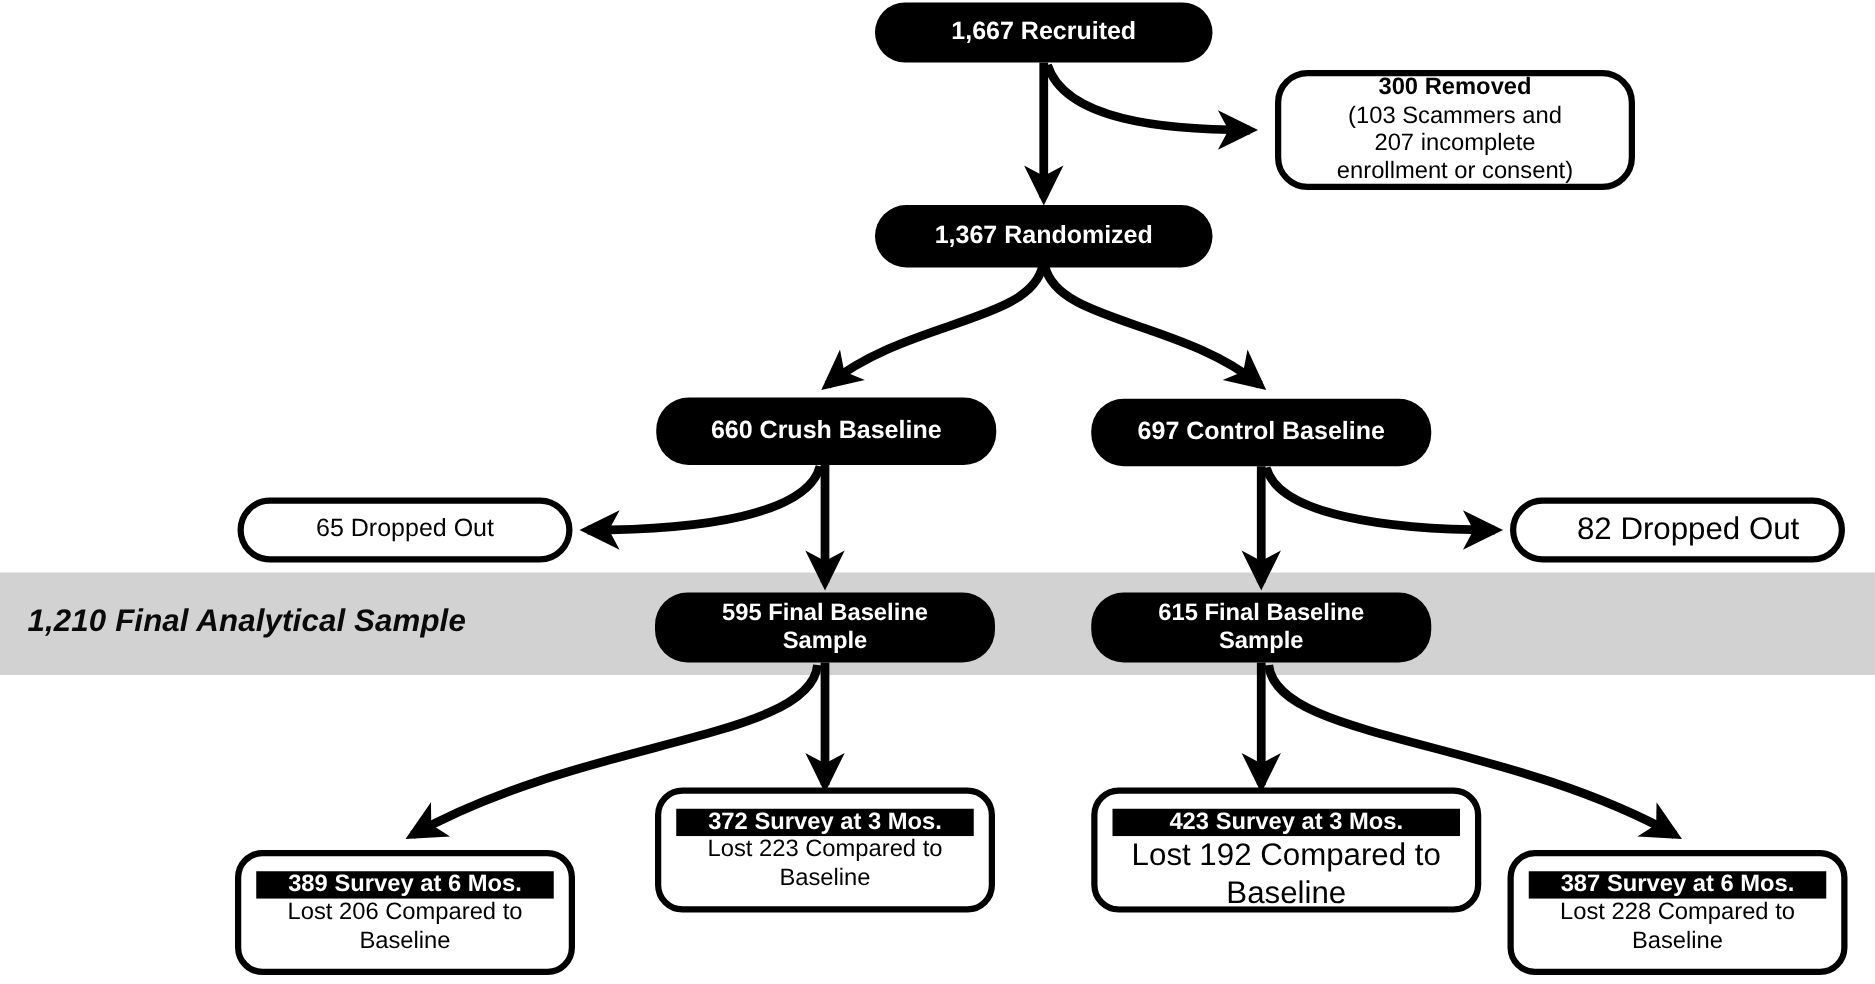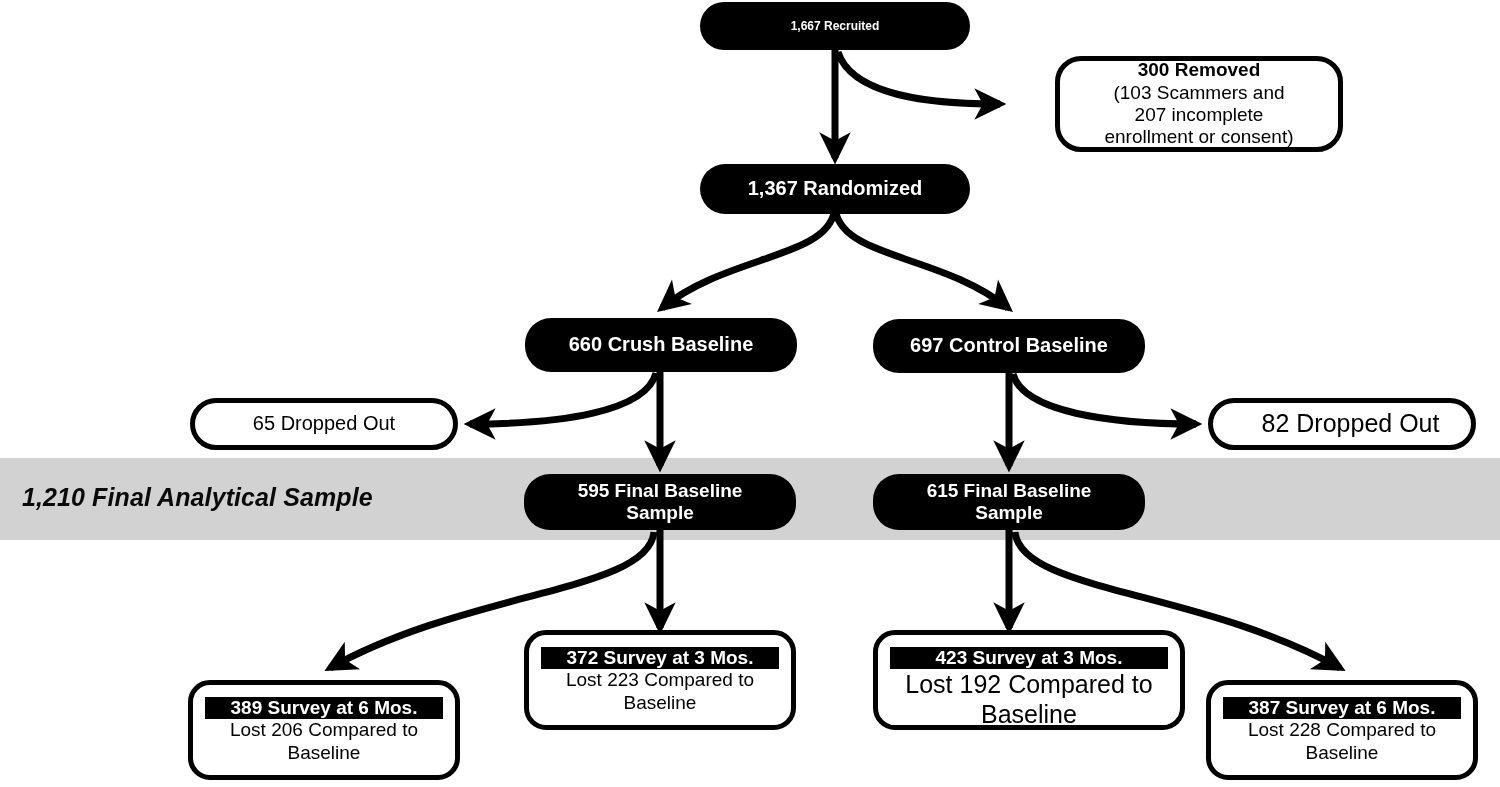--- a/index.html
+++ b/index.html
@@ -144,24 +144,24 @@
 
       <path d="M654,532 C648,592 470,590 330,668" marker-end="url(#ah)"></path>
 
       <path d="M1009,530 L1009,628" marker-end="url(#ah)"></path>
 
       <path d="M1015,532 C1021,592 1200,590 1340,668" marker-end="url(#ah)"></path>
     </g>
   </svg>
 
   <div class="node solid" style="left:700px;top:2px;width:270px;height:48px;">
-    <div class="txt" style="font-size:12px;">1,667 Recruited</div>
-  </div>
-
-  <div class="node outline" style="left:1055px;top:56px;width:288px;height:96px;padding:0 8px;">
+    <div class="txt" style="font-size:20px;">1,667 Recruited</div>
+  </div>
+
+  <div class="node outline" style="left:1020px;top:56px;width:288px;height:96px;padding:0 8px;">
     <div class="txt" style="font-size:19px;font-weight:bold;">300 Removed</div>
     <div class="txt" style="font-size:19px;">(103 Scammers and
 207 incomplete
 enrollment or consent)</div>
   </div>
 
   <div class="node solid" style="left:700px;top:164px;width:270px;height:50px;">
     <div class="txt" style="font-size:20px;">1,367 Randomized</div>
   </div>
 

